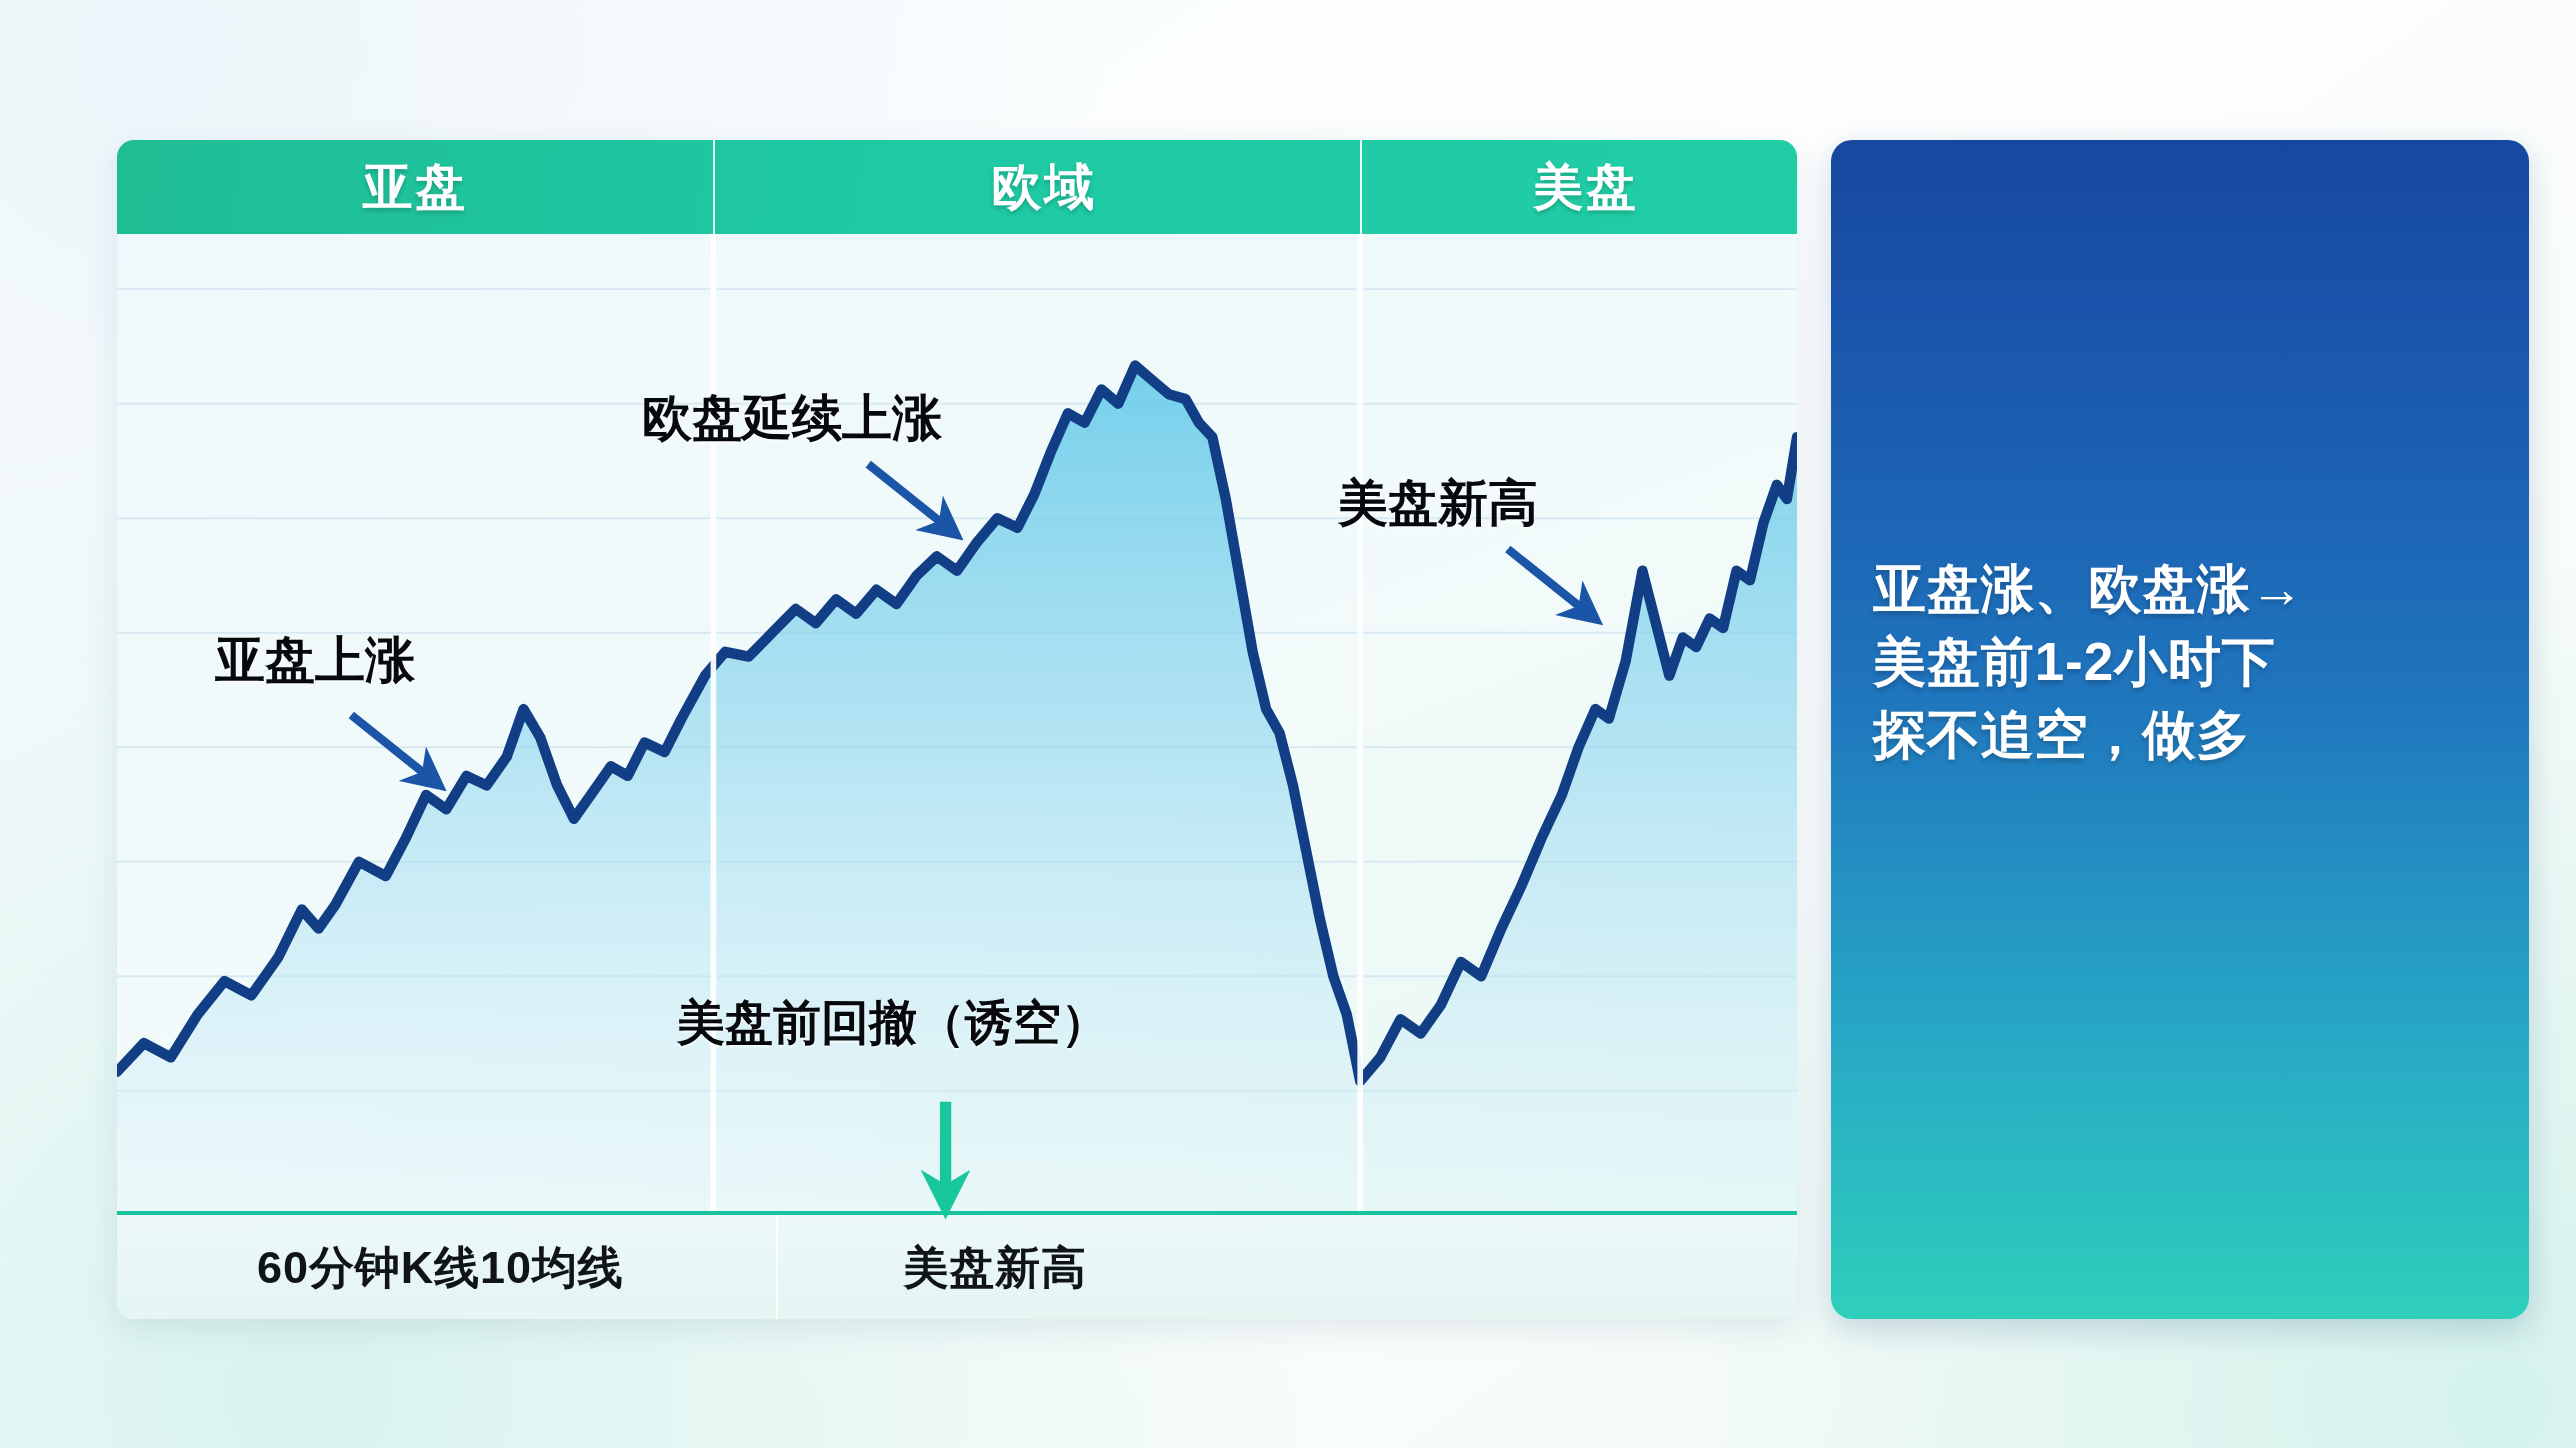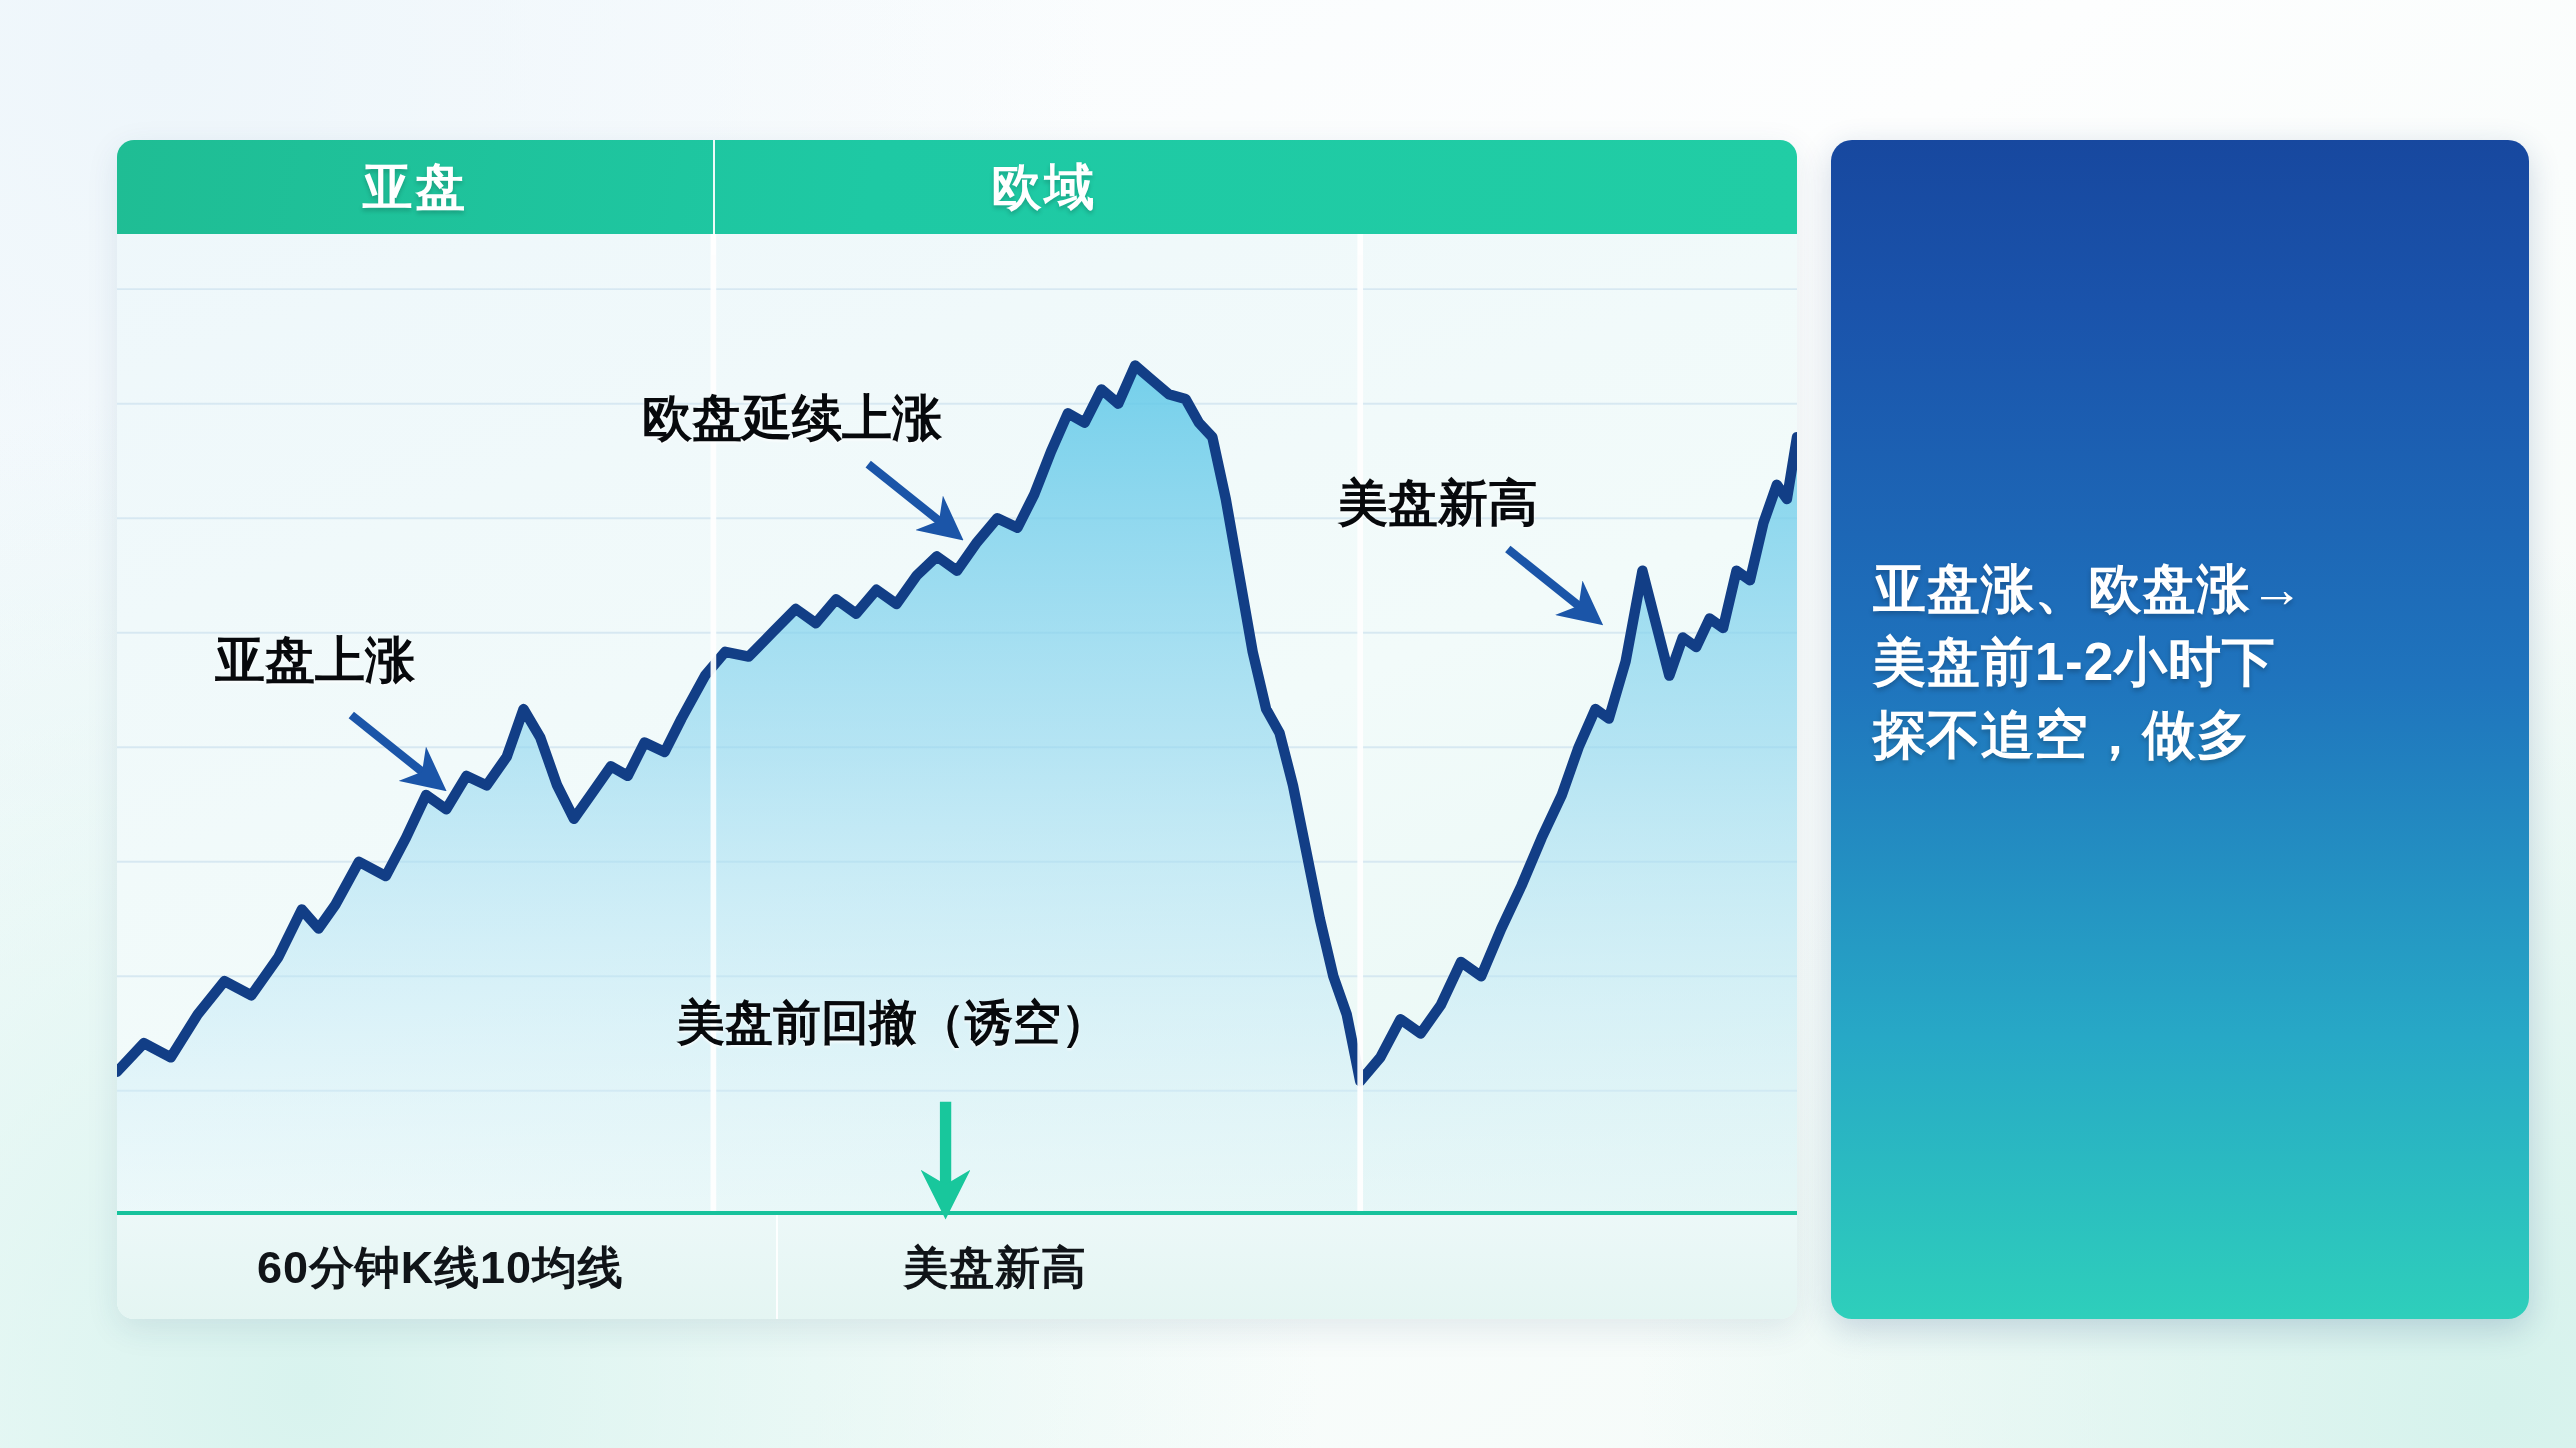--- a/index.html
+++ b/index.html
@@ -104,20 +104,23 @@
 
 <div id="table-card">
 
   <div id="header-row">
     <div class="hdr-cell c1">
       <span>亚盘</span>
     </div>
     <div class="hdr-cell c2">
       <span>欧域</span>
     </div>
+    <div class="hdr-cell c3">
+      <span>美盘</span>
+    </div>
   </div>
 
   <div id="chart-zone">
     <svg id="chart-svg" viewBox="0 0 1780 1035" preserveAspectRatio="none">
       <defs>
         <linearGradient id="areaFill" x1="0" y1="0" x2="0" y2="1">
           <stop offset="0%" stop-color="#5ec8e8" stop-opacity="0.85"></stop>
           <stop offset="45%" stop-color="#8fd6ef" stop-opacity="0.62"></stop>
           <stop offset="100%" stop-color="#dff3fb" stop-opacity="0.30"></stop>
         </linearGradient>

